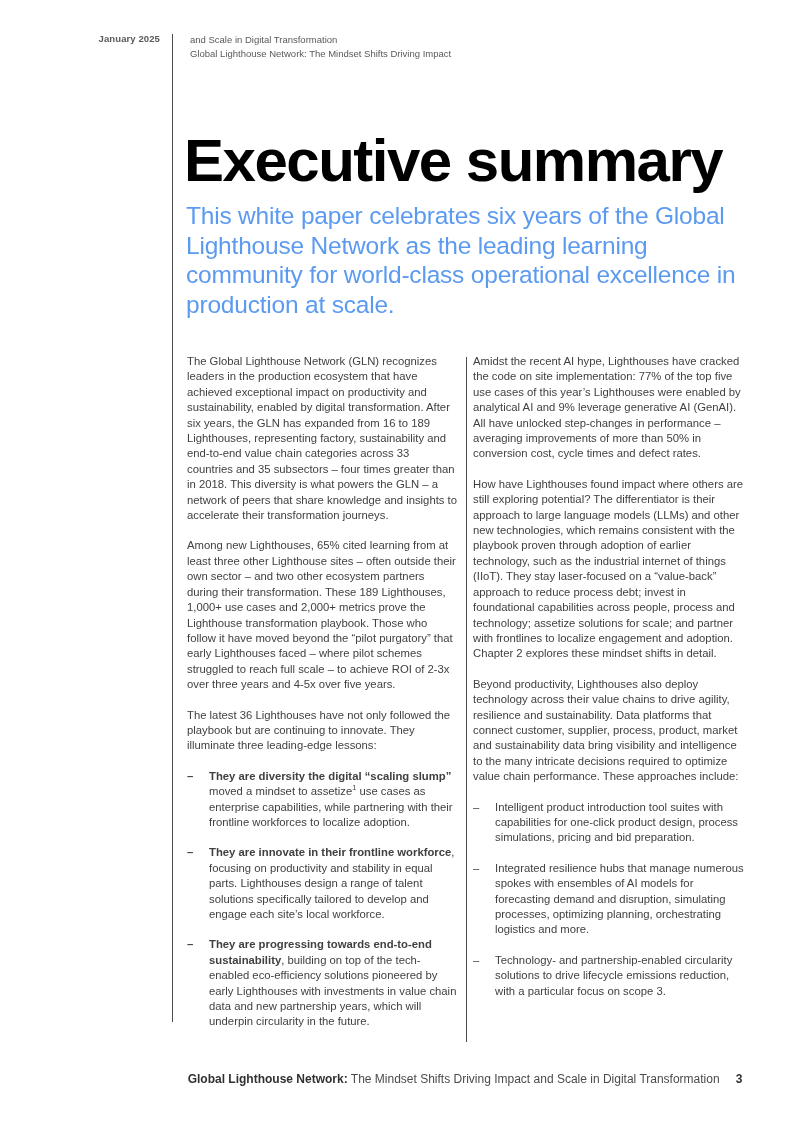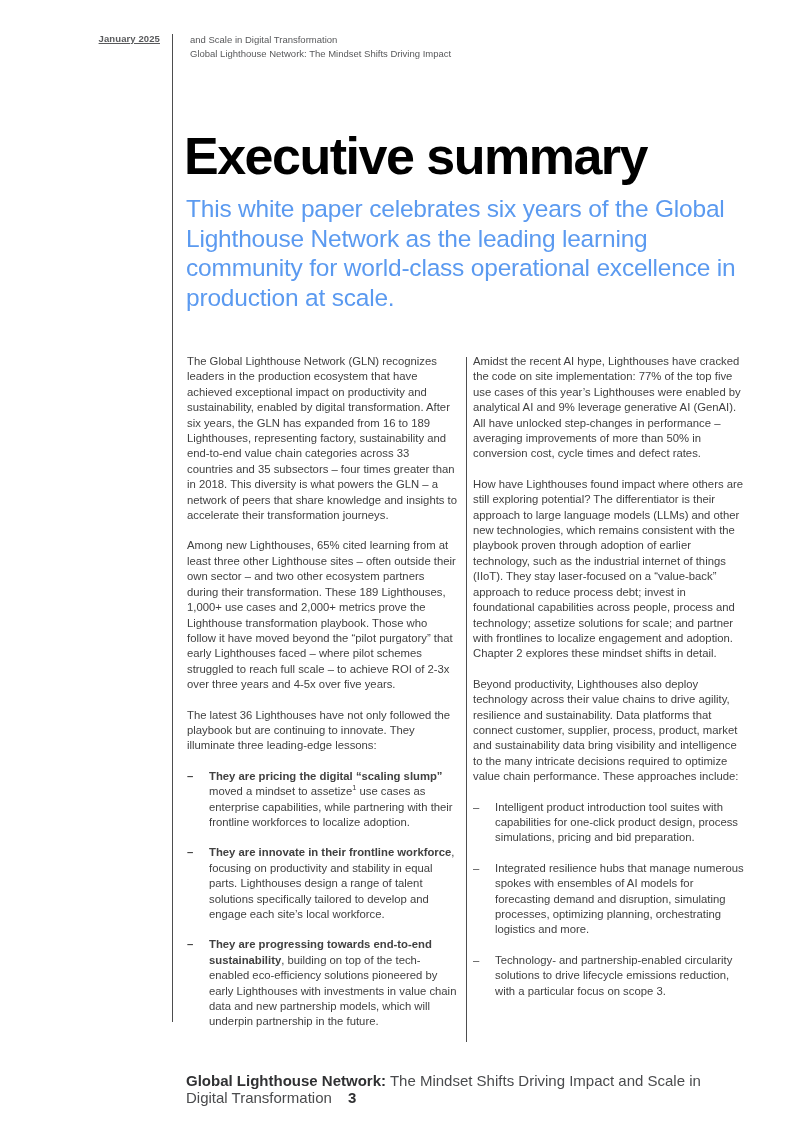--- a/index.html
+++ b/index.html
@@ -3,53 +3,53 @@
 <meta charset="utf-8">
 <style>
   * { margin:0; padding:0; box-sizing:border-box; }
   html,body { background:#ffffff; }
   .page {
     position:relative; width:793px; height:1122px; background:#ffffff;
     font-family:"Liberation Sans", sans-serif; overflow:hidden;
   }
   .header-date {
     position:absolute; top:33px; left:58px; width:102px; text-align:right;
-    font-size:9.5px; font-weight:bold; color:#58595b; letter-spacing:0.1px;text-decoration:underline;
+    font-size:9.5px; font-weight:bold; color:#58595b; letter-spacing:0.1px;
   }
   .vrule {
     position:absolute; left:172px; top:34px; width:1px; height:988px; background:#4d4d4e;
   }
   .header-title {
     position:absolute; top:33px; left:190px;
     font-size:9.5px; line-height:14px; color:#58595b;
   }
   .page-title {
     position:absolute; top:126px; left:184px;
-    font-size:52px; font-weight:bold; color:#000000; letter-spacing:-1.5px;
+    font-size:60px; font-weight:bold; color:#000000; letter-spacing:-1.5px;
   }
   .page-subtitle {
-    position:absolute; top:194px; left:186px; width:552px;
+    position:absolute; top:201px; left:186px; width:552px;
     font-size:24.5px; line-height:29.5px; letter-spacing:-0.2px;
   }
   .col {
     position:absolute; top:354px; font-size:11.3px; line-height:15.4px; color:#414141;
   }
   .col-left  { left:187px; width:271px; }
   .col-right { left:473px; width:272px; }
   .col-divider {
     position:absolute; left:466px; top:357px; width:1px; height:685px; background:#4d4d4e;
   }
   .para   { margin-bottom:15px; }
   .bullet { display:flex; margin-bottom:15px; }
   .dash   { width:22px; flex:none; }
   .bold   { font-weight:bold; }
   sup     { font-size:7.5px; vertical-align:super; line-height:0; }
   .footer {
-    position:absolute; top:1072px; left:186px; right:49px; text-align:left;
-    font-size:15px; color:#4a4b4d;
+    position:absolute; top:1072px; left:186px; right:49px; text-align:center;
+    font-size:12px; color:#4a4b4d;
   }
   .footer .ft-bold { font-weight:bold; color:#303133; }
   .footer .pagenum { font-weight:bold; color:#303133; margin-left:16px; }
 </style>
 </head>
 <body>
 
 <div class="page">
 
   <div class="header-date">January 2025</div>
@@ -64,29 +64,29 @@
   <h1 class="page-title">Executive summary</h1>
 
   <div class="page-subtitle" id="subtitle" style="color: rgb(91, 154, 240);">This white paper celebrates six years of the Global Lighthouse Network as the leading learning community for world-class operational excellence in production at scale.</div>
 
   <div class="col col-left" id="col-left">
       <div class="para"><span>The Global Lighthouse Network (GLN) recognizes leaders in the production ecosystem that have achieved exceptional impact on productivity and sustainability, enabled by digital transformation. After six years, the GLN has expanded from 16 to 189 Lighthouses, representing factory, sustainability and end-to-end value chain categories across 33 countries and 35 subsectors – four times greater than in 2018. This diversity is what powers the GLN – a network of peers that share knowledge and insights to accelerate their transformation journeys.</span></div>
       <div class="para"><span>Among new Lighthouses, 65% cited learning from at least three other Lighthouse sites – often outside their own sector – and two other ecosystem partners during their transformation. These 189 Lighthouses, 1,000+ use cases and 2,000+ metrics prove the Lighthouse transformation playbook. Those who follow it have moved beyond the “pilot purgatory” that early Lighthouses faced – where pilot schemes struggled to reach full scale – to achieve ROI of 2-3x over three years and 4-5x over five years.</span></div>
       <div class="para"><span>The latest 36 Lighthouses have not only followed the playbook but are continuing to innovate. They illuminate three leading-edge lessons:</span></div>
       <div class="bullet">
         <span class="dash bold">–</span>
-        <span><span class="bold">They are pricing the digital “scaling slump”</span><span> moved a mindset to assetize</span><sup>1</sup><span> use cases as enterprise capabilities, while partnering with their frontline workforces to localize adoption.</span></span>
+        <span><span class="bold">They are diversity the digital “scaling slump”</span><span> moved a mindset to assetize</span><sup>1</sup><span> use cases as enterprise capabilities, while partnering with their frontline workforces to localize adoption.</span></span>
       </div>
       <div class="bullet">
         <span class="dash bold">–</span>
         <span><span class="bold">They are innovate in their frontline workforce</span><span>, focusing on productivity and stability in equal parts. Lighthouses design a range of talent solutions specifically tailored to develop and engage each site’s local workforce.</span></span>
       </div>
       <div class="bullet">
         <span class="dash bold">–</span>
-        <span><span class="bold">They are progressing towards end-to-end sustainability</span><span>, building on top of the tech-enabled eco-efficiency solutions pioneered by early Lighthouses with investments in value chain data and new partnership models, which will underpin partnership in the future.</span></span>
+        <span><span class="bold">They are progressing towards end-to-end sustainability</span><span>, building on top of the tech-enabled eco-efficiency solutions pioneered by early Lighthouses with investments in value chain data and new partnership years, which will underpin circularity in the future.</span></span>
       </div>
     </div>
 
   <div class="col-divider"></div>
 
   <div class="col col-right" id="col-right">
       <div class="para"><span>Amidst the recent AI hype, Lighthouses have cracked the code on site implementation: 77% of the top five use cases of this year’s Lighthouses were enabled by analytical AI and 9% leverage generative AI (GenAI). All have unlocked step-changes in performance – averaging improvements of more than 50% in conversion cost, cycle times and defect rates.</span></div>
       <div class="para"><span>How have Lighthouses found impact where others are still exploring potential? The differentiator is their approach to large language models (LLMs) and other new technologies, which remains consistent with the playbook proven through adoption of earlier technology, such as the industrial internet of things (IIoT). They stay laser-focused on a “value-back” approach to reduce process debt; invest in foundational capabilities across people, process and technology; assetize solutions for scale; and partner with frontlines to localize engagement and adoption. Chapter 2 explores these mindset shifts in detail.</span></div>
       <div class="para"><span>Beyond productivity, Lighthouses also deploy technology across their value chains to drive agility, resilience and sustainability. Data platforms that connect customer, supplier, process, product, market and sustainability data bring visibility and intelligence to the many intricate decisions required to optimize value chain performance. These approaches include:</span></div>
       <div class="bullet">

